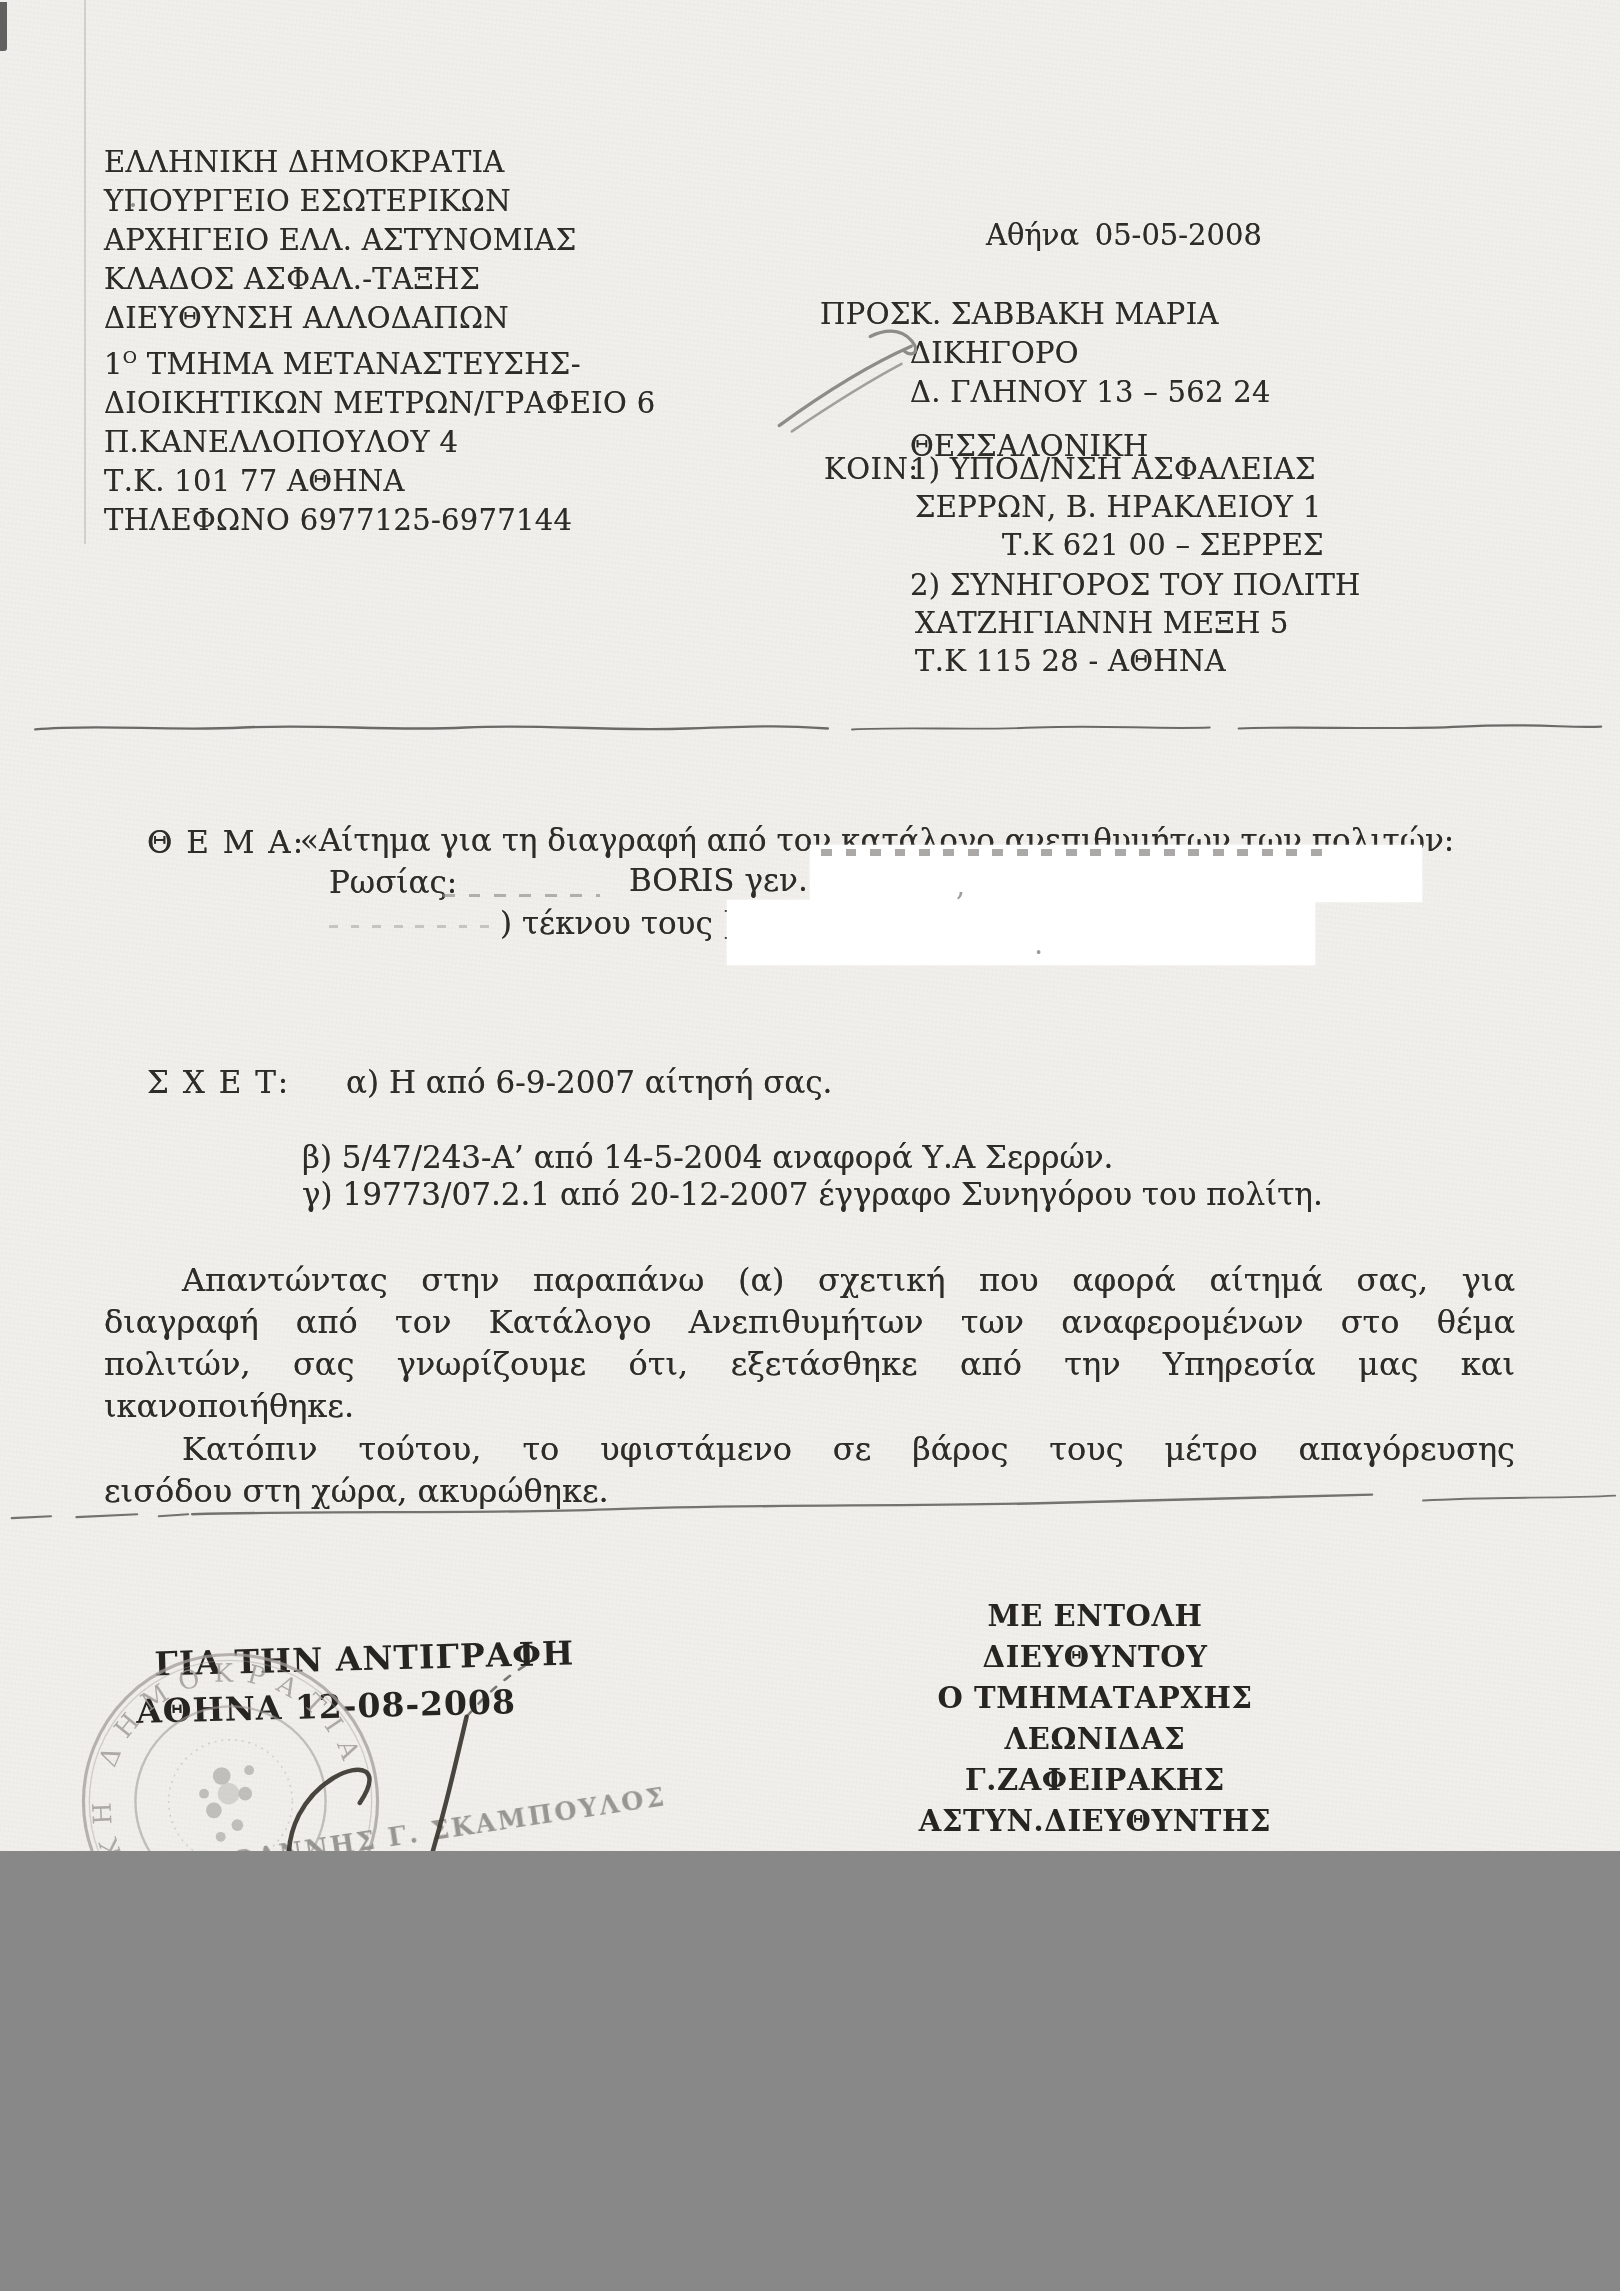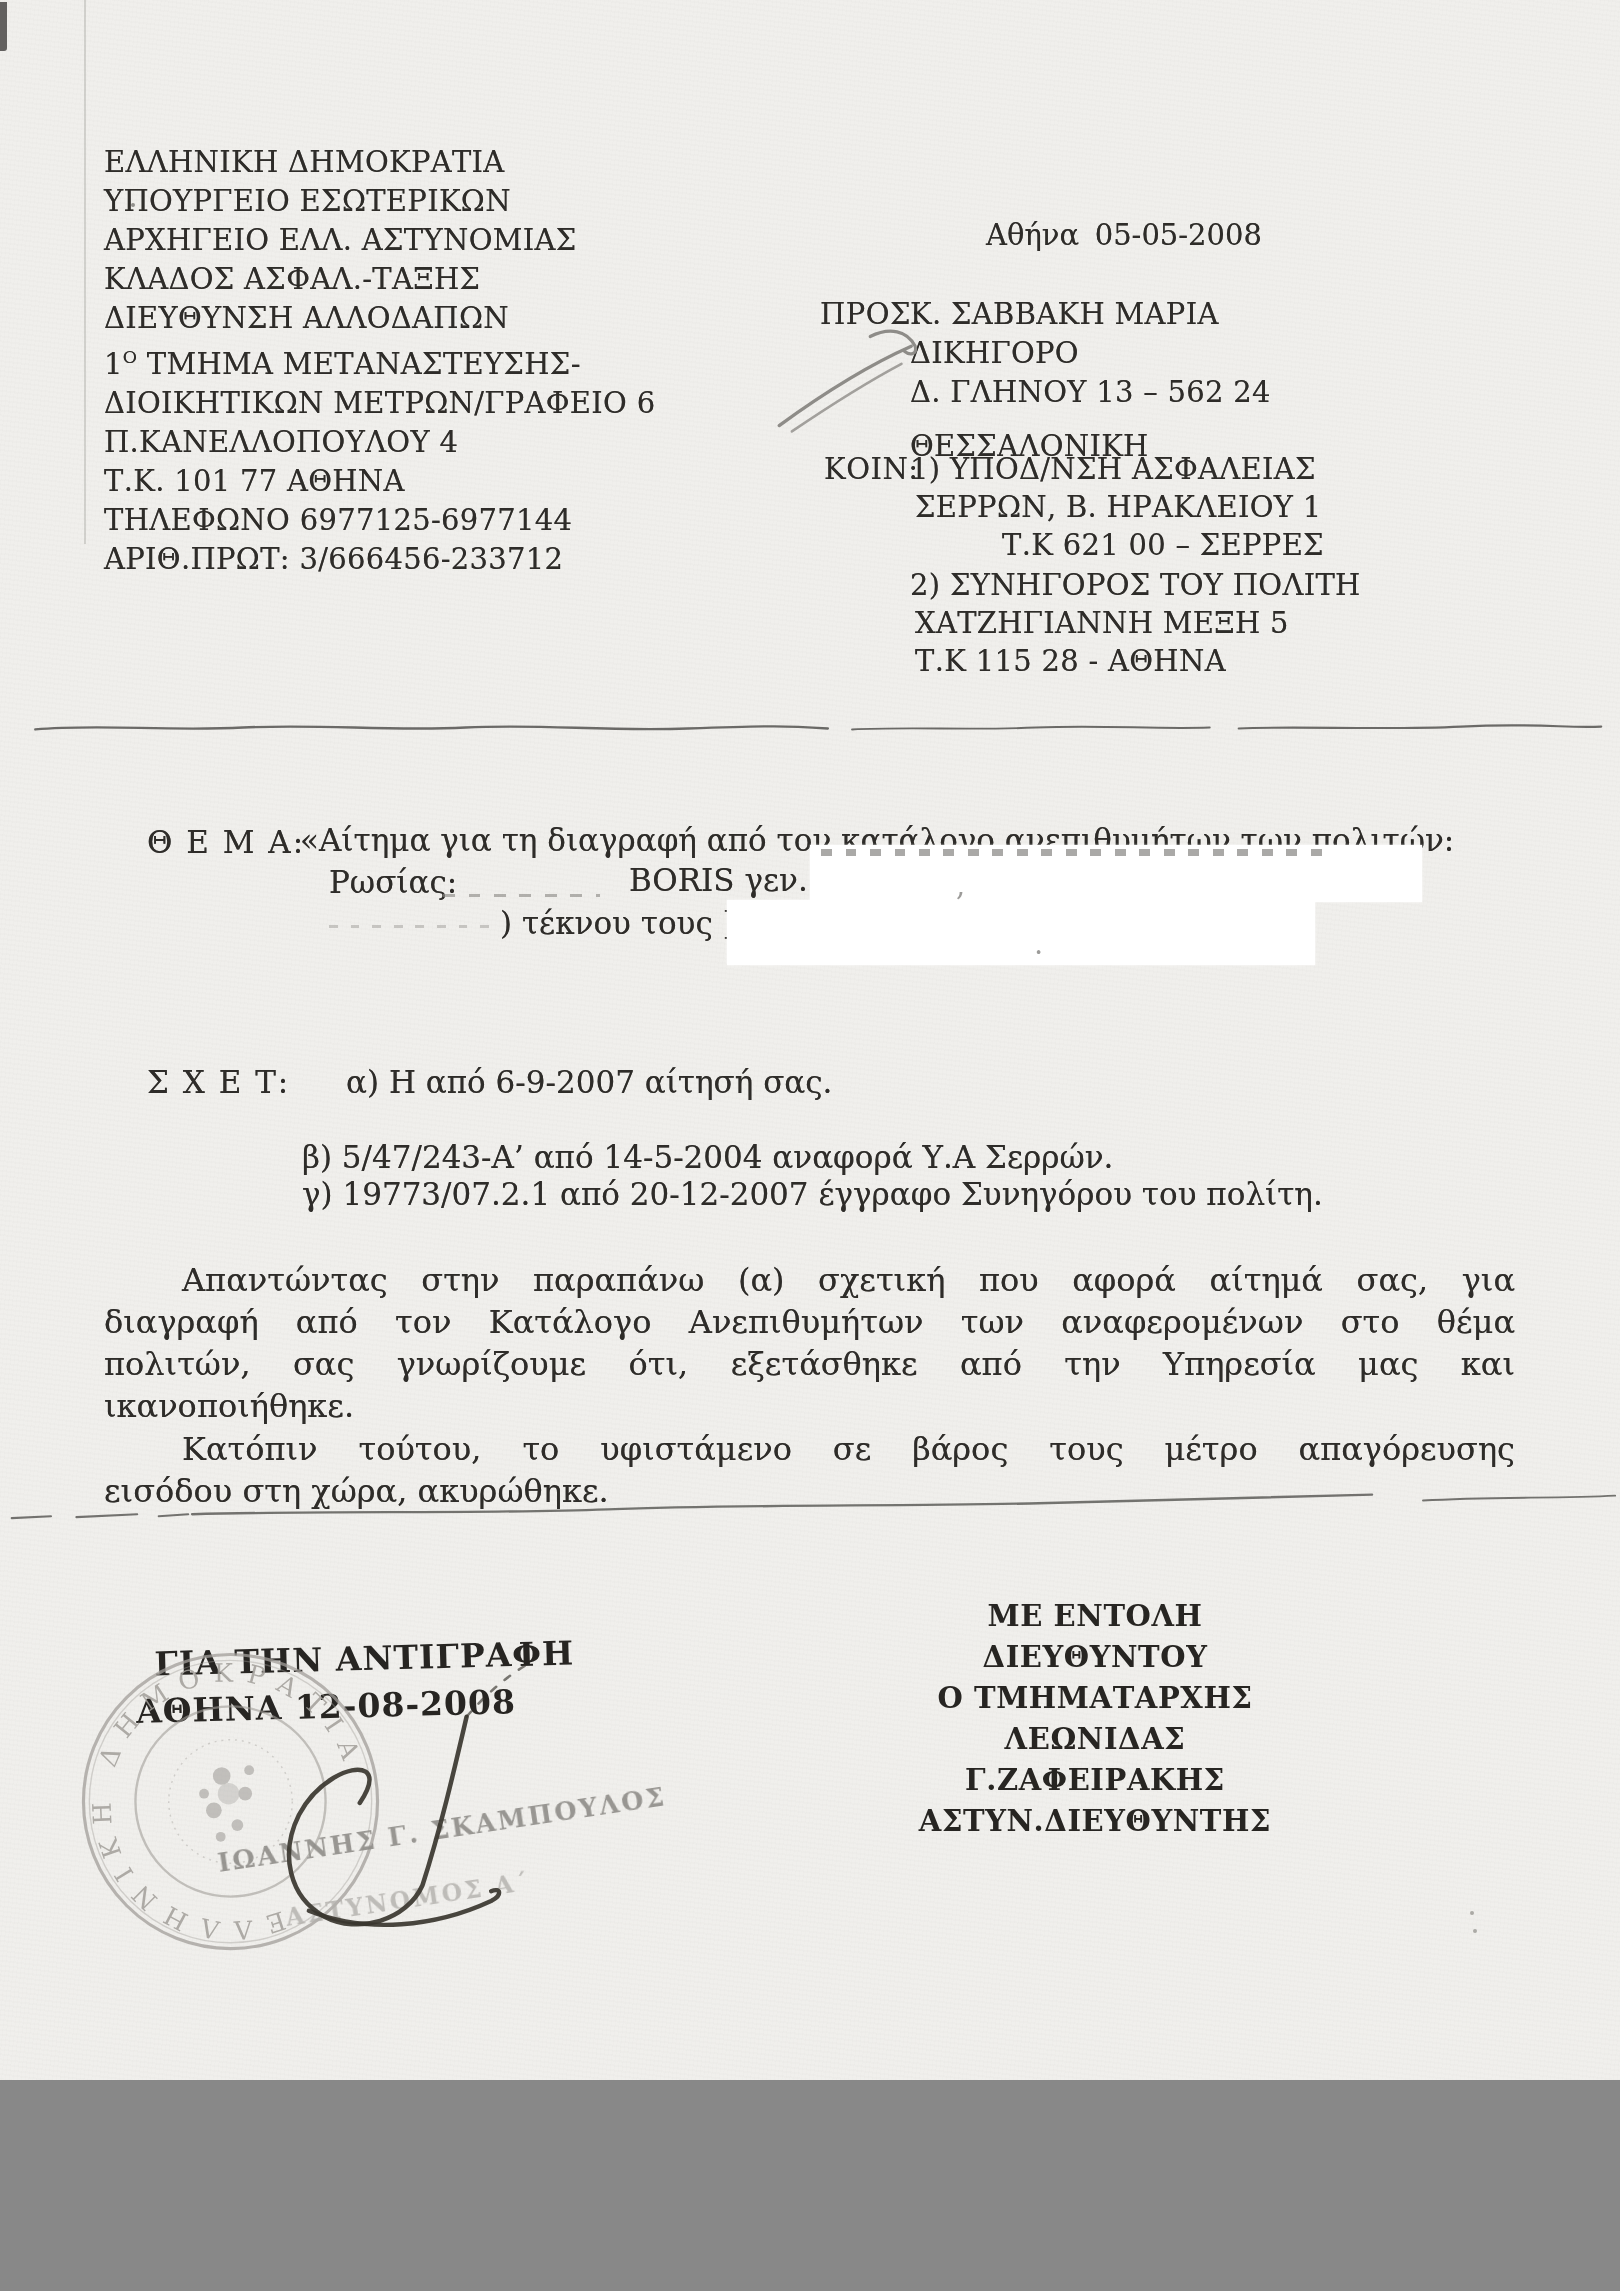--- a/index.html
+++ b/index.html
@@ -1,18 +1,18 @@
 <!DOCTYPE html>
 <html><head>
 <meta charset="utf-8">
 <style>
   html,body{margin:0;padding:0;background:#888;}
   .paper{
     position:relative;
-    width:1620px;height:2080px;
+    width:1620px;height:1851px;
     background:#f0efec;
     background-image:
       repeating-linear-gradient(7deg, rgba(120,115,110,.018) 0 2px, transparent 2px 4.9px),
       repeating-linear-gradient(96deg, rgba(120,115,110,.015) 0 1px, transparent 1px 3.9px);
     font-family:"DejaVu Serif","Liberation Serif",serif;
     color:#2e2c29;
     overflow:hidden;
   }
   .abs{position:absolute;}
   .ink{color:#2e2c29;text-shadow:0 0 0.5px rgba(46,44,41,.65);}
@@ -64,21 +64,20 @@
     <div class="sender-line ink">ΕΛΛΗΝΙΚΗ ΔΗΜΟΚΡΑΤΙΑ</div>
     <div class="sender-line ink">ΥΠΟΥΡΓΕΙΟ ΕΣΩΤΕΡΙΚΩΝ</div>
     <div class="sender-line ink">ΑΡΧΗΓΕΙΟ ΕΛΛ. ΑΣΤΥΝΟΜΙΑΣ</div>
     <div class="sender-line ink">ΚΛΑΔΟΣ ΑΣΦΑΛ.-ΤΑΞΗΣ</div>
     <div class="sender-line ink">ΔΙΕΥΘΥΝΣΗ ΑΛΛΟΔΑΠΩΝ</div>
     <div class="sender-line ink"><span>1</span><span class="sup">Ο</span><span> ΤΜΗΜΑ ΜΕΤΑΝΑΣΤΕΥΣΗΣ-</span></div>
     <div class="sender-line ink">ΔΙΟΙΚΗΤΙΚΩΝ ΜΕΤΡΩΝ/ΓΡΑΦΕΙΟ 6</div>
     <div class="sender-line ink">Π.ΚΑΝΕΛΛΟΠΟΥΛΟΥ 4</div>
     <div class="sender-line ink">Τ.Κ. 101 77 ΑΘΗΝΑ</div>
     <div class="sender-line ink">ΤΗΛΕΦΩΝΟ 6977125-6977144</div>
-    <div class="sender-line ink">ΑΡΙΘ.ΠΡΩΤ: 3/666456-233712</div>
   </div>
 
   <div class="abs date ink" style="left:986px;top:218px;">
     <span>Αθήνα</span><span class="gap"></span><span>05-05-2008</span>
   </div>
 
   <div class="abs addr-label ink" style="left:820px;top:297px;">ΠΡΟΣ:</div>
   <div class="abs addr-label ink" style="left:824px;top:452px;text-align:right;">ΚΟΙΝ:</div>
 
   <div class="abs addr-line ink" style="left:910px;top:297px;">Κ. ΣΑΒΒΑΚΗ ΜΑΡΙΑ</div>

